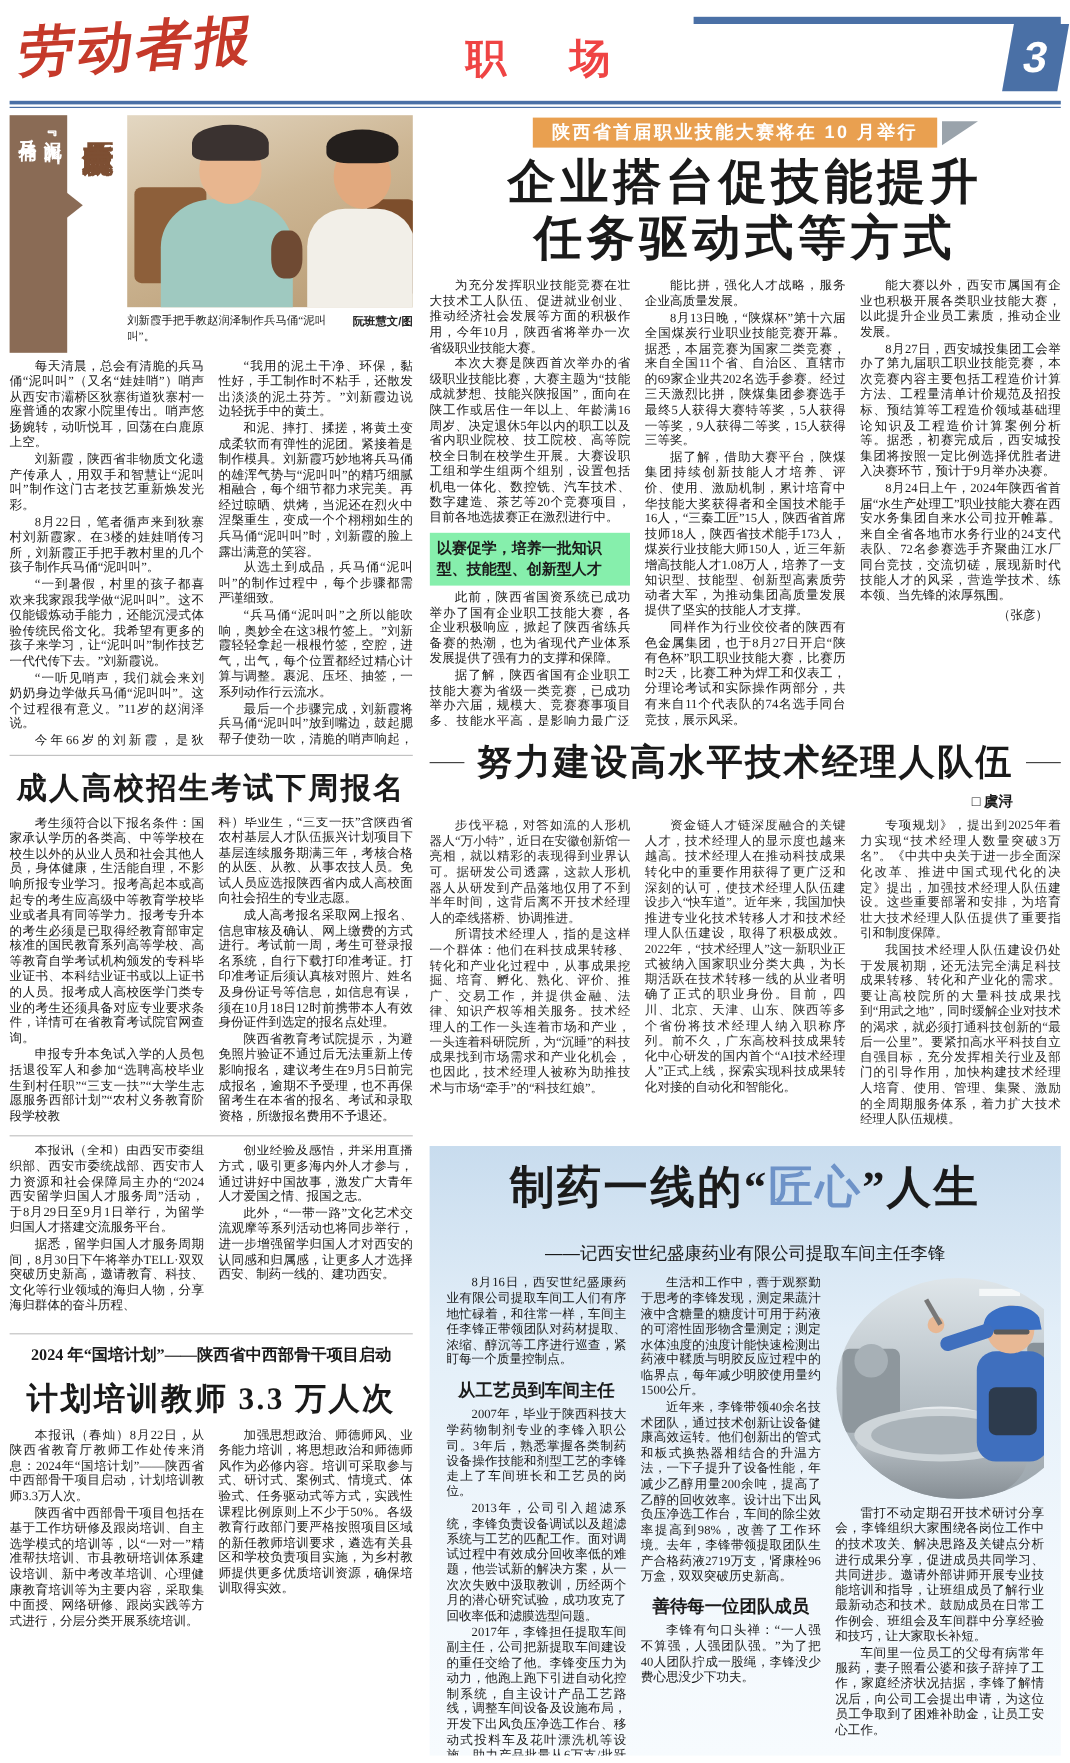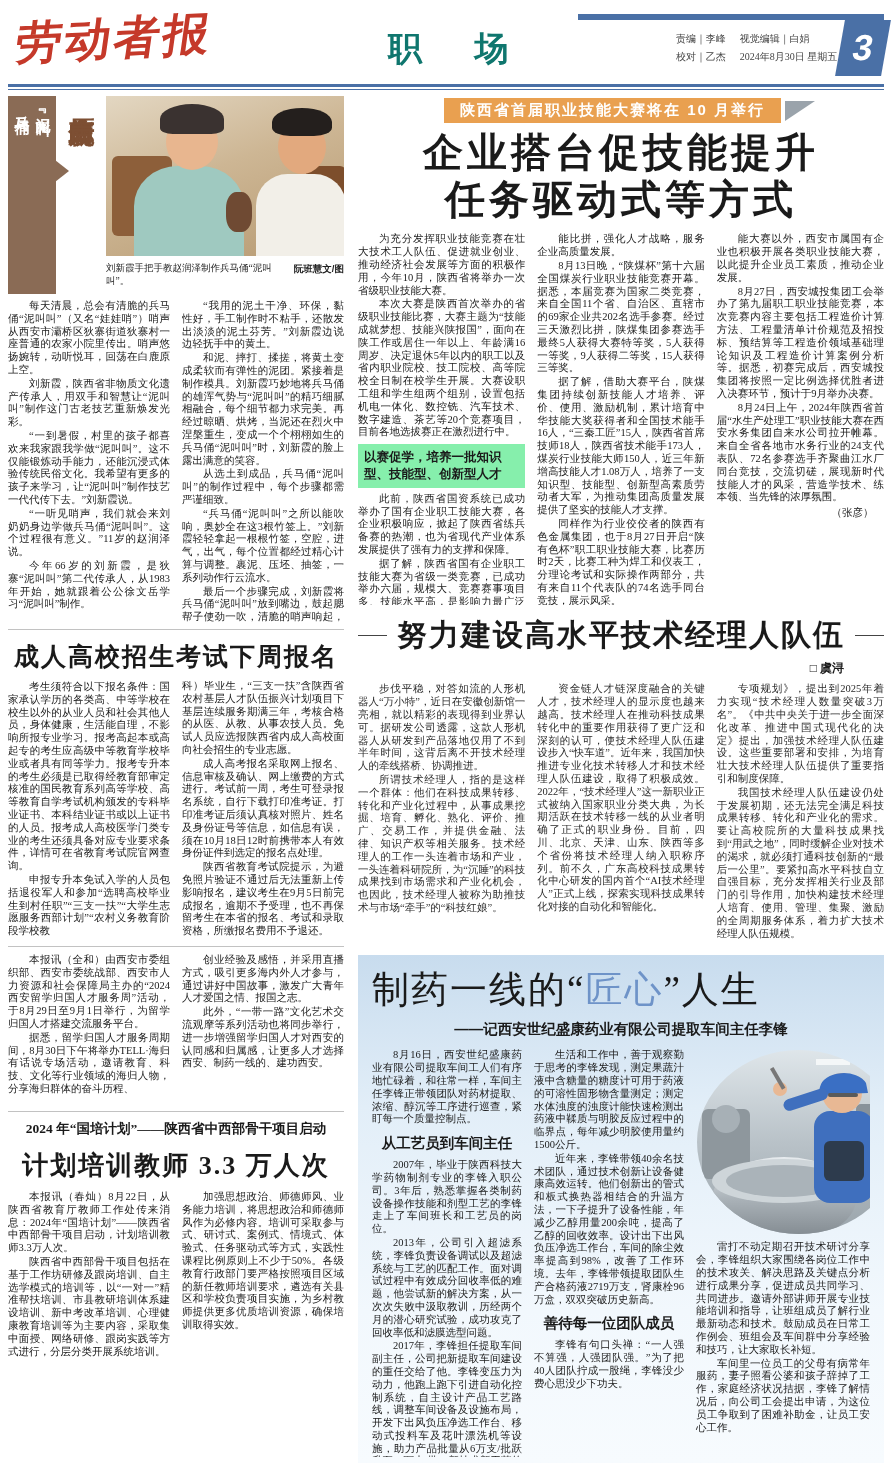--- a/index.html
+++ b/index.html
@@ -4,21 +4,21 @@
 <style>
   * { margin:0; padding:0; box-sizing:border-box; }
   html,body { width:892px; background:#fff; }
   body { font-family:"Liberation Serif", serif; color:#1a1a1a; width:892px; height:1469px; overflow:hidden; }
   .page { width:892px; height:1469px; background:#fff; overflow:hidden; }
 
   
   .hdr { position:relative; height:84px; padding:6px 8px 0 14px; }
   .masthead { position:absolute; left:16px; top:8px; font-size:46px; font-weight:bold; color:#c5392a;
               font-family:"DejaVu Serif",serif; transform:skew(-8deg,-3deg); letter-spacing:3px; }
-  .secttl { position:absolute; left:388px; top:26px; font-size:34px; font-weight:bold; color:#0f766e;
+  .secttl { position:absolute; left:388px; top:26px; font-size:34px; font-weight:bold; color:#ef4444;
             letter-spacing:22px; font-family:"Liberation Serif",serif; }
   .hdr-bar { position:absolute; left:578px; top:14px; width:306px; height:6px; background:#4a70a6; }
   .credits { position:absolute; left:676px; top:30px; font-size:10px; color:#444; display:flex; gap:14px; line-height:1.8; }
   .credits .cc { white-space:nowrap; }
   .pgnum { position:absolute; right:6px; top:20px; width:46px; height:56px; background:#4a70a6; color:#fff;
            font-size:36px; font-weight:bold; font-family:"Liberation Sans",sans-serif;
            display:flex; align-items:center; justify-content:center; transform:skewX(-10deg); }
   .rule2 { margin:0 8px; height:6px; border-top:3px solid #4a70a6; border-bottom:1px solid #4a70a6; }
 
   
@@ -74,49 +74,39 @@
   .rulehead { display:flex; align-items:center; gap:10px; margin-top:10px; }
   .rline { flex:1; height:1px; background:#444; }
   .rulehead h2 { font-family:"Liberation Serif",serif; font-weight:900; font-size:30px; letter-spacing:2px; white-space:nowrap; }
   .byline { text-align:right; font-size:12px; padding-right:40px; margin:4px 0 6px 0; font-weight:bold; }
   .tech-body { height:264px; }
   .tech-body p { color:#2a2a2a; }
 
   
   .pharma { margin-top:8px; height:508px; overflow:hidden; padding:10px 14px;
             background:linear-gradient(180deg,#c8dcee 0%,#e2eef8 30%,#f2f8fd 70%,#f7fbfe 100%); }
-  .ph-head { font-family:"Liberation Serif",serif; font-weight:400; font-size:37px; letter-spacing:2px; }
+  .ph-head { text-align:center; font-family:"Liberation Serif",serif; font-weight:700; font-size:37px; letter-spacing:2px; }
   .ph-head .acc { color:#6e93c8; }
-  .ph-sub { text-align:center; font-family:"Liberation Sans",sans-serif; font-weight:bold; font-size:14.5px; margin:5px 0 10px 0; }
+  .ph-sub { text-align:center; font-family:"Liberation Sans",sans-serif; font-weight:normal; font-size:14.5px; margin:20px 0 10px 0; }
   .ph-body { display:flex; gap:12px; height:408px; overflow:hidden; }
   .ph-body .pc1 { width:150px; flex:none; }
   .ph-body .pc2 { width:150px; flex:none; }
   .ph-body .pc3 { flex:1; min-width:0; }
   .subh { text-align:center; font-family:"Liberation Sans",sans-serif; font-weight:900; font-size:14.5px; margin:8px 0 6px 0; }
   .oval-photo { display:block; margin:0 0 6px auto; }
 </style>
 </head>
 <body>
 
 <div class="page">
 
   <div class="hdr">
     <div class="masthead">劳动者报</div>
     <div class="secttl">职 场</div>
     <div class="hdr-bar"></div>
-    <div class="credits">
-      <div class="cc">
-        <div>责编｜李峰</div>
-        <div>校对｜乙杰</div>
-      </div>
-      <div class="cc">
-        <div>视觉编辑｜白娟</div>
-        <div>2024年8月30日 星期五</div>
-      </div>
-    </div>
     <div class="pgnum">3</div>
   </div>
   <div class="rule2"></div>
 
   <div class="content">
 
     <div class="col-left">
 
       <section>
         <div class="feat-top">
@@ -138,20 +128,21 @@
           </div>
           <div class="feat-cap">
             <b>阮班慧文/图</b>
             <span>刘新霞手把手教赵润泽制作兵马俑“泥叫叫”。</span>
           </div>
         </div>
         <div class="feat-body cols">
           <div class="c plist">
               <p>每天清晨，总会有清脆的兵马俑“泥叫叫”（又名“娃娃哨”）哨声从西安市灞桥区狄寨街道狄寨村一座普通的农家小院里传出。哨声悠扬婉转，动听悦耳，回荡在白鹿原上空。</p>
               <p>刘新霞，陕西省非物质文化遗产传承人，用双手和智慧让“泥叫叫”制作这门古老技艺重新焕发光彩。</p>
+              <p>8月22日，笔者循声来到狄寨村刘新霞家。在3楼的娃娃哨传习所，刘新霞正手把手教村里的几个孩子制作兵马俑“泥叫叫”。</p>
               <p>“一到暑假，村里的孩子都喜欢来我家跟我学做“泥叫叫”。这不仅能锻炼动手能力，还能沉浸式体验传统民俗文化。我希望有更多的孩子来学习，让“泥叫叫”制作技艺一代代传下去。”刘新霞说。</p>
               <p>“一听见哨声，我们就会来刘奶奶身边学做兵马俑“泥叫叫”。这个过程很有意义。”11岁的赵润泽说。</p>
               <p>今年66岁的刘新霞，是狄寨“泥叫叫”第二代传承人，从1983年开始，她就跟着公公徐文岳学习“泥叫叫”制作。</p>
             </div>
           <div class="c plist">
               <p>“我用的泥土干净、环保，黏性好，手工制作时不粘手，还散发出淡淡的泥土芬芳。”刘新霞边说边轻抚手中的黄土。</p>
               <p>和泥、摔打、揉搓，将黄土变成柔软而有弹性的泥团。紧接着是制作模具。刘新霞巧妙地将兵马俑的雄浑气势与“泥叫叫”的精巧细腻相融合，每个细节都力求完美。再经过晾晒、烘烤，当泥还在烈火中涅槃重生，变成一个个栩栩如生的兵马俑“泥叫叫”时，刘新霞的脸上露出满意的笑容。</p>
               <p>从选土到成品，兵马俑“泥叫叫”的制作过程中，每个步骤都需严谨细致。</p>
               <p>“兵马俑“泥叫叫”之所以能吹响，奥妙全在这3根竹签上。”刘新霞轻轻拿起一根根竹签，空腔，进气，出气，每个位置都经过精心计算与调整。裹泥、压坯、抽签，一系列动作行云流水。</p>
               <p>最后一个步骤完成，刘新霞将兵马俑“泥叫叫”放到嘴边，鼓起腮帮子使劲一吹，清脆的哨声响起，在房间里久久萦绕。</p>
@@ -176,21 +167,21 @@
             </div>
         </div>
       </section>
 
       <hr class="sep">
 
       <section>
         <div class="ret-body cols">
           <div class="c plist">
               <p>本报讯（全和）由西安市委组织部、西安市委统战部、西安市人力资源和社会保障局主办的“2024西安留学归国人才服务周”活动，于8月29日至9月1日举行，为留学归国人才搭建交流服务平台。</p>
-              <p>据悉，留学归国人才服务周期间，8月30日下午将举办TELL·海归有话说专场活动，邀请教育、科技、文化等行业领域的海归人物，分享海归群体的奋斗历程、</p>
+              <p>据悉，留学归国人才服务周期间，8月30日下午将举办TELL·双双突破历史新高，邀请教育、科技、文化等行业领域的海归人物，分享海归群体的奋斗历程、</p>
             </div>
           <div class="c plist">
               <p>创业经验及感悟，并采用直播方式，吸引更多海内外人才参与，通过讲好中国故事，激发广大青年人才爱国之情、报国之志。</p>
               <p>此外，“一带一路”文化艺术交流观摩等系列活动也将同步举行，进一步增强留学归国人才对西安的认同感和归属感，让更多人才选择西安、制药一线的、建功西安。</p>
             </div>
         </div>
       </section>
 
       <hr class="sep">
 

